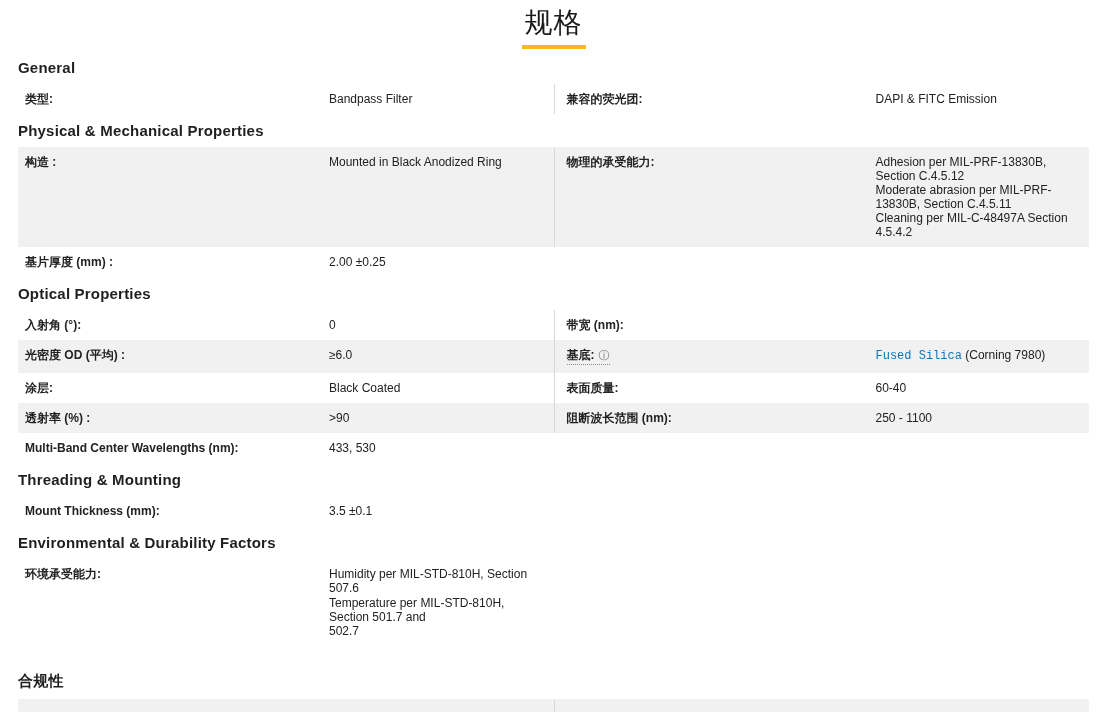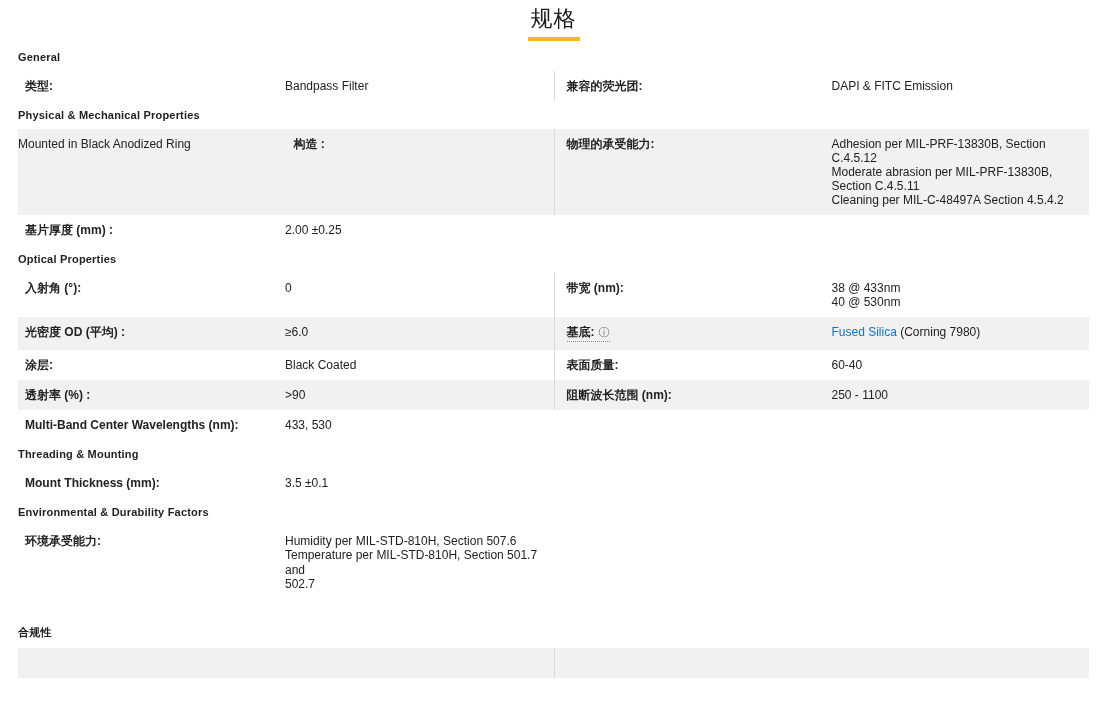--- a/index.html
+++ b/index.html
@@ -13,30 +13,30 @@
   html,body{background:#ffffff;}
   body{
     width:1096px;
     font-family:"Liberation Sans","DejaVu Sans",sans-serif;
     color:var(--text);
     padding:4px 7px 20px 18px;
   }
   .title-wrap{text-align:center;margin-bottom:10px;}
   .page-title{
     display:inline-block;
-    font-size:22px;
+    font-size:28px;
     font-weight:500;
     letter-spacing:1px;
     color:#1a1a1a;
     border-bottom:4px solid var(--accent);
     padding:0 3px 3px 3px;
   }
   .section{margin:0;}
   .sec-title{
-    font-size:11px;
+    font-size:15px;
     font-weight:700;
     color:#1f1f1f;
     margin:8px 0 8px 0;
     letter-spacing:.2px;
   }
   .section.compliance{margin-top:26px;}
   .spec-row{
     display:flex;
     align-items:stretch;
     min-height:30px;
@@ -47,30 +47,30 @@
     width:50%;
     padding:8px 0;
     align-items:flex-start;
   }
   .half.right{border-left:1px solid var(--divider);}
   .half.right.empty{border-left:none;}
   .cell{font-size:12px;line-height:1.17;}
   .cell.label{font-weight:700;flex:none;}
   .half.left .cell.label{width:267px;padding-left:7px;text-decoration:underline;}
   .half.right .cell.label{width:277px;padding-left:12px;}
-  .cell.value{flex:1;padding-right:10px;white-space:pre-line;}
+  .cell.value{flex:1;padding-right:10px;white-space:pre-line;margin-left:44px;}
   .lbl-wrap{display:inline-block;}
   .lbl-wrap.dotted{border-bottom:1px dotted #8a8a8a;padding-bottom:2px;}
   .info-icon{
     font-weight:400;
     color:#6f6f6f;
     font-size:11px;
     margin-left:4px;
   }
-  a.link{color:var(--link);text-decoration:none;cursor:pointer;}
+  a.link{color:var(--link);text-decoration:none;cursor:pointer;font-family:Liberation Mono, monospace;}
 </style>
 </head>
 <body>
 
 <div class="title-wrap">
   <h1 class="page-title">规格</h1>
 </div>
 
 <div id="spec-sections">
     <div class="section">
@@ -83,22 +83,22 @@
         <div class="half right">
           <div class="cell label"><span class="lbl-wrap"><span>兼容的荧光团:</span></span></div>
           <div class="cell value">DAPI &amp; FITC Emission</div>
         </div>
       </div>
     </div>
     <div class="section">
       <h2 class="sec-title">Physical &amp; Mechanical Properties</h2>
       <div class="spec-row shaded">
         <div class="half left">
+          <div class="cell label"><span class="lbl-wrap"><span>构造 :</span></span></div>
           <div class="cell value">Mounted in Black Anodized Ring</div>
-          <div class="cell label"><span class="lbl-wrap"><span>构造 :</span></span></div>
         </div>
         <div class="half right">
           <div class="cell label"><span class="lbl-wrap"><span>物理的承受能力:</span></span></div>
           <div class="cell value">Adhesion per MIL-PRF-13830B, Section C.4.5.12
 Moderate abrasion per MIL-PRF-13830B, Section C.4.5.11
 Cleaning per MIL-C-48497A Section 4.5.4.2</div>
         </div>
       </div>
       <div class="spec-row">
         <div class="half left">
@@ -110,22 +110,20 @@
     </div>
     <div class="section">
       <h2 class="sec-title">Optical Properties</h2>
       <div class="spec-row">
         <div class="half left">
           <div class="cell label"><span class="lbl-wrap"><span>入射角 (°):</span></span></div>
           <div class="cell value">0</div>
         </div>
         <div class="half right">
           <div class="cell label"><span class="lbl-wrap"><span>带宽 (nm):</span></span></div>
-          <div class="cell value">38 @ 433nm
-40 @ 530nm</div>
         </div>
       </div>
       <div class="spec-row shaded">
         <div class="half left">
           <div class="cell label"><span class="lbl-wrap"><span>光密度 OD (平均) :</span></span></div>
           <div class="cell value">≥6.0</div>
         </div>
         <div class="half right">
           <div class="cell label"><span class="lbl-wrap dotted"><span>基底:</span><span class="info-icon">ⓘ</span></span></div>
           <div class="cell value"><a class="link" href="#">Fused Silica</a><span> (Corning 7980)</span></div>

